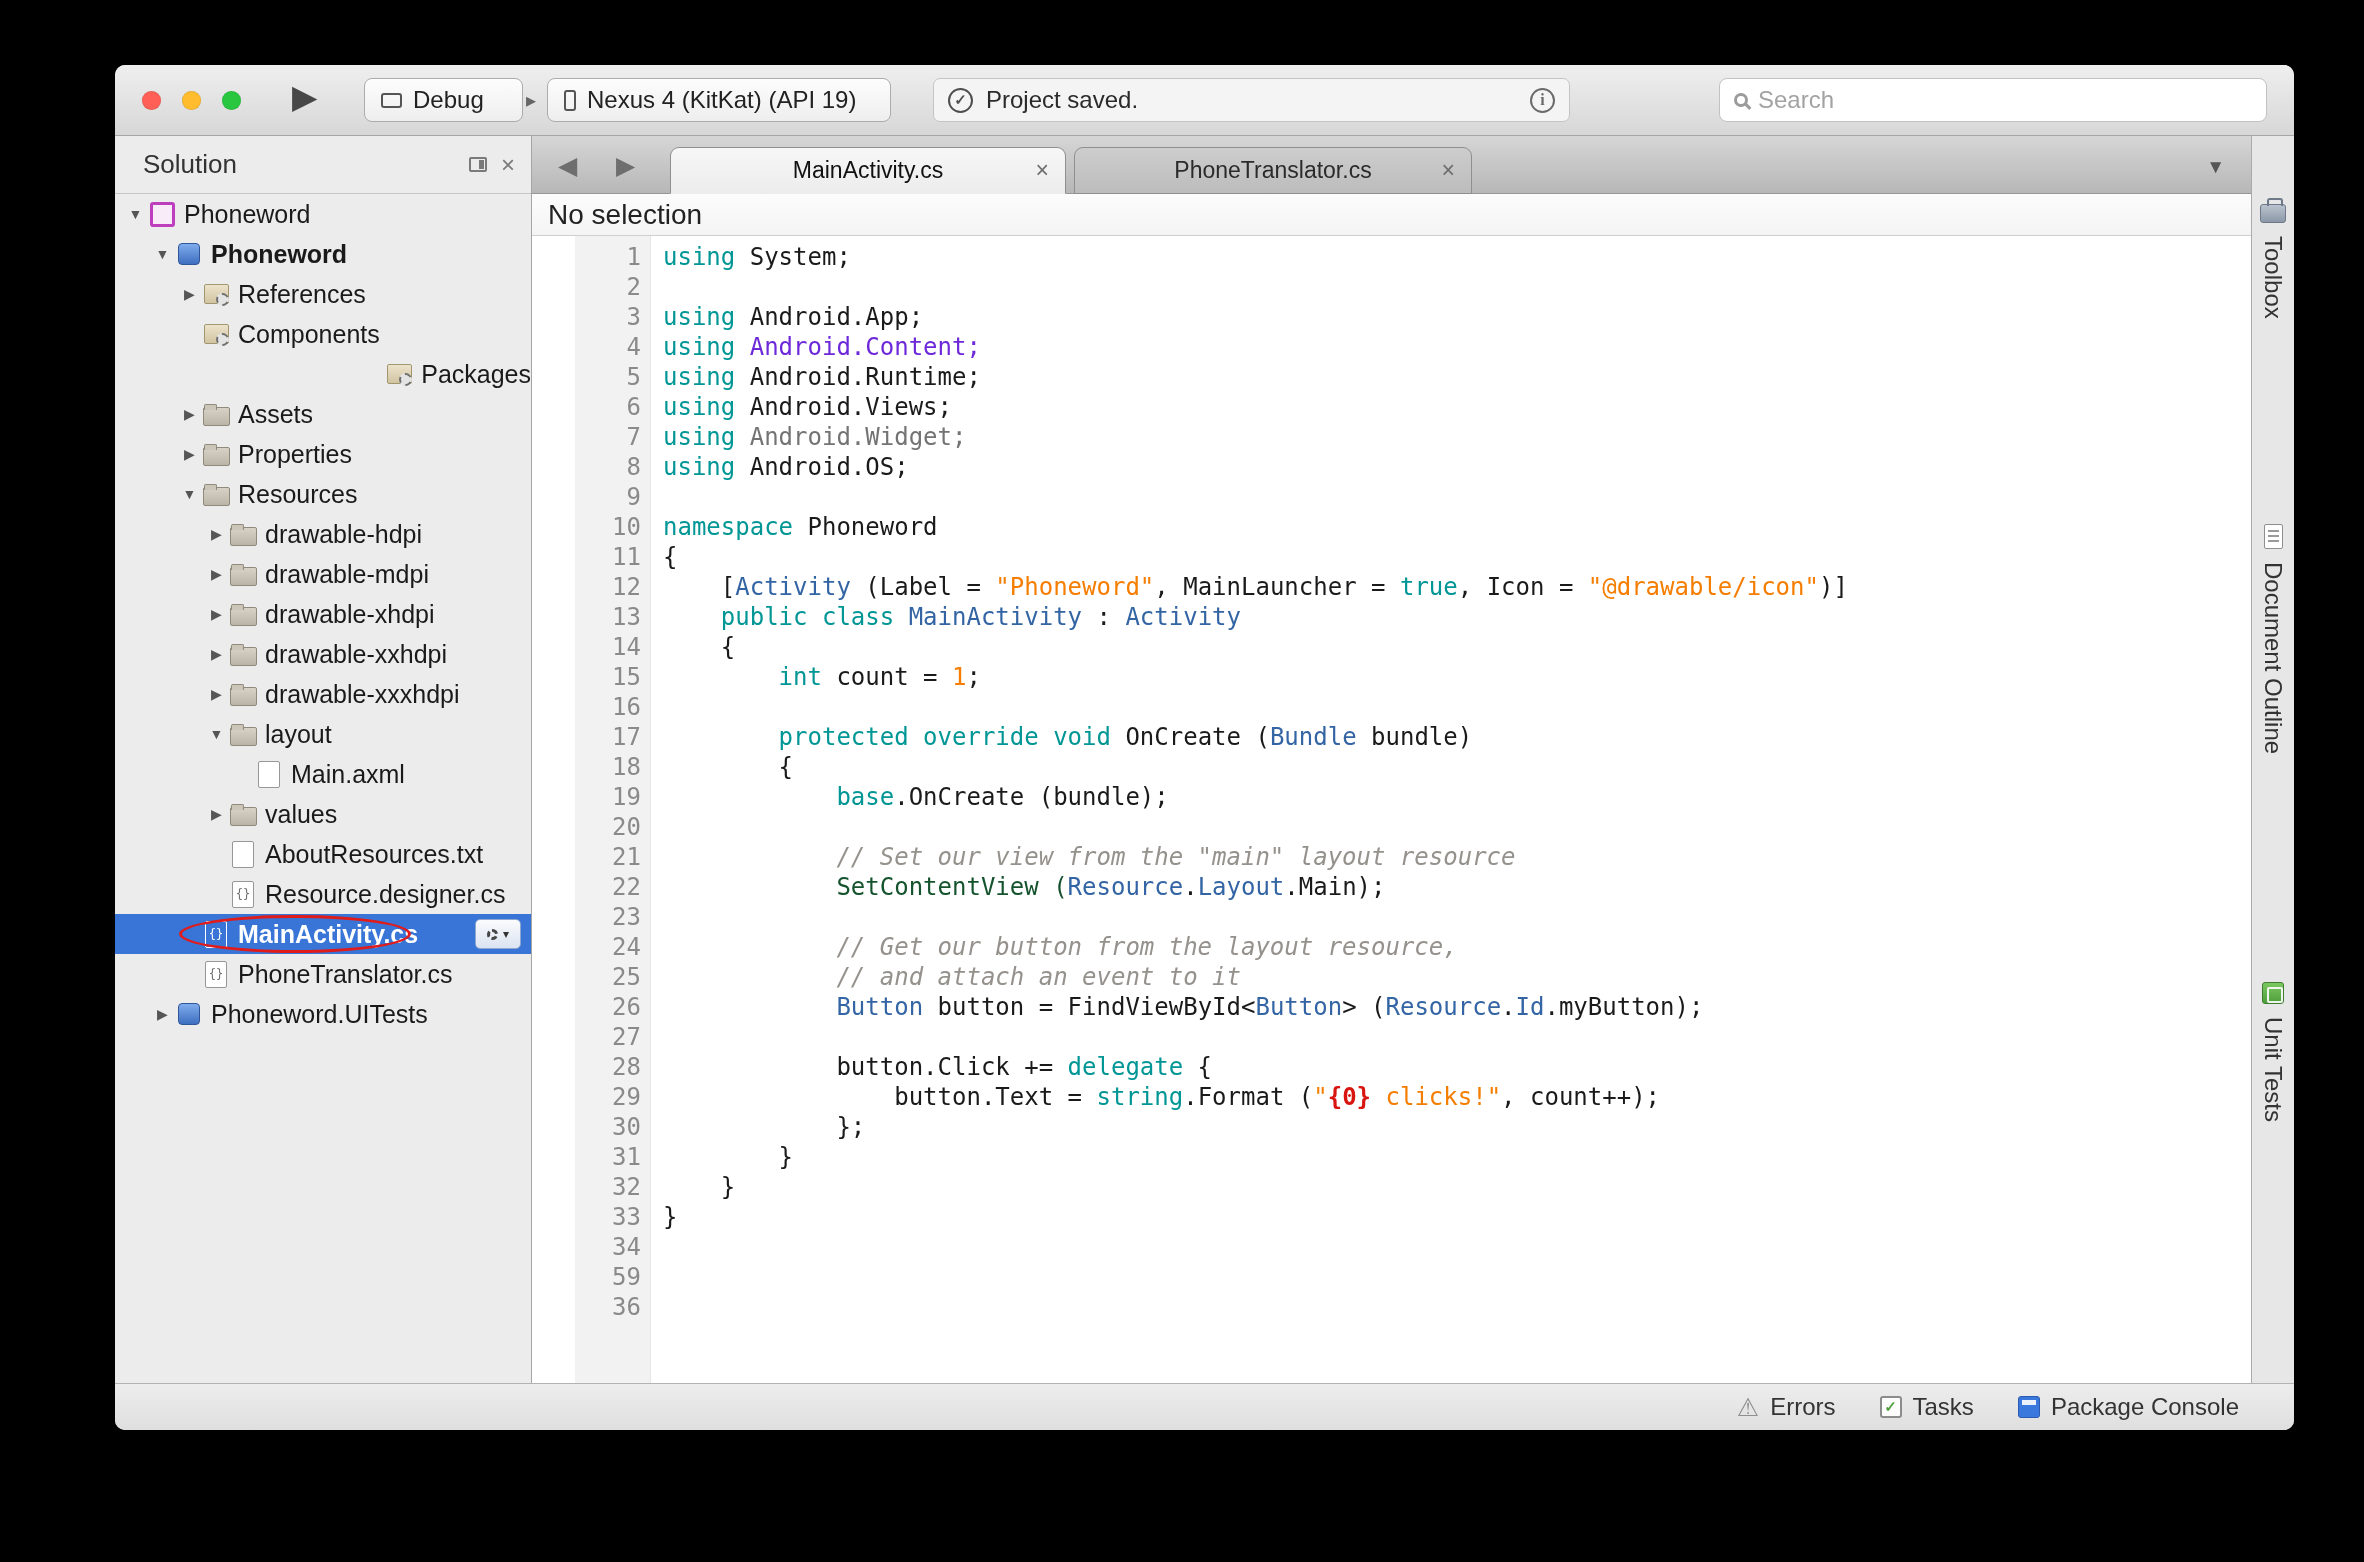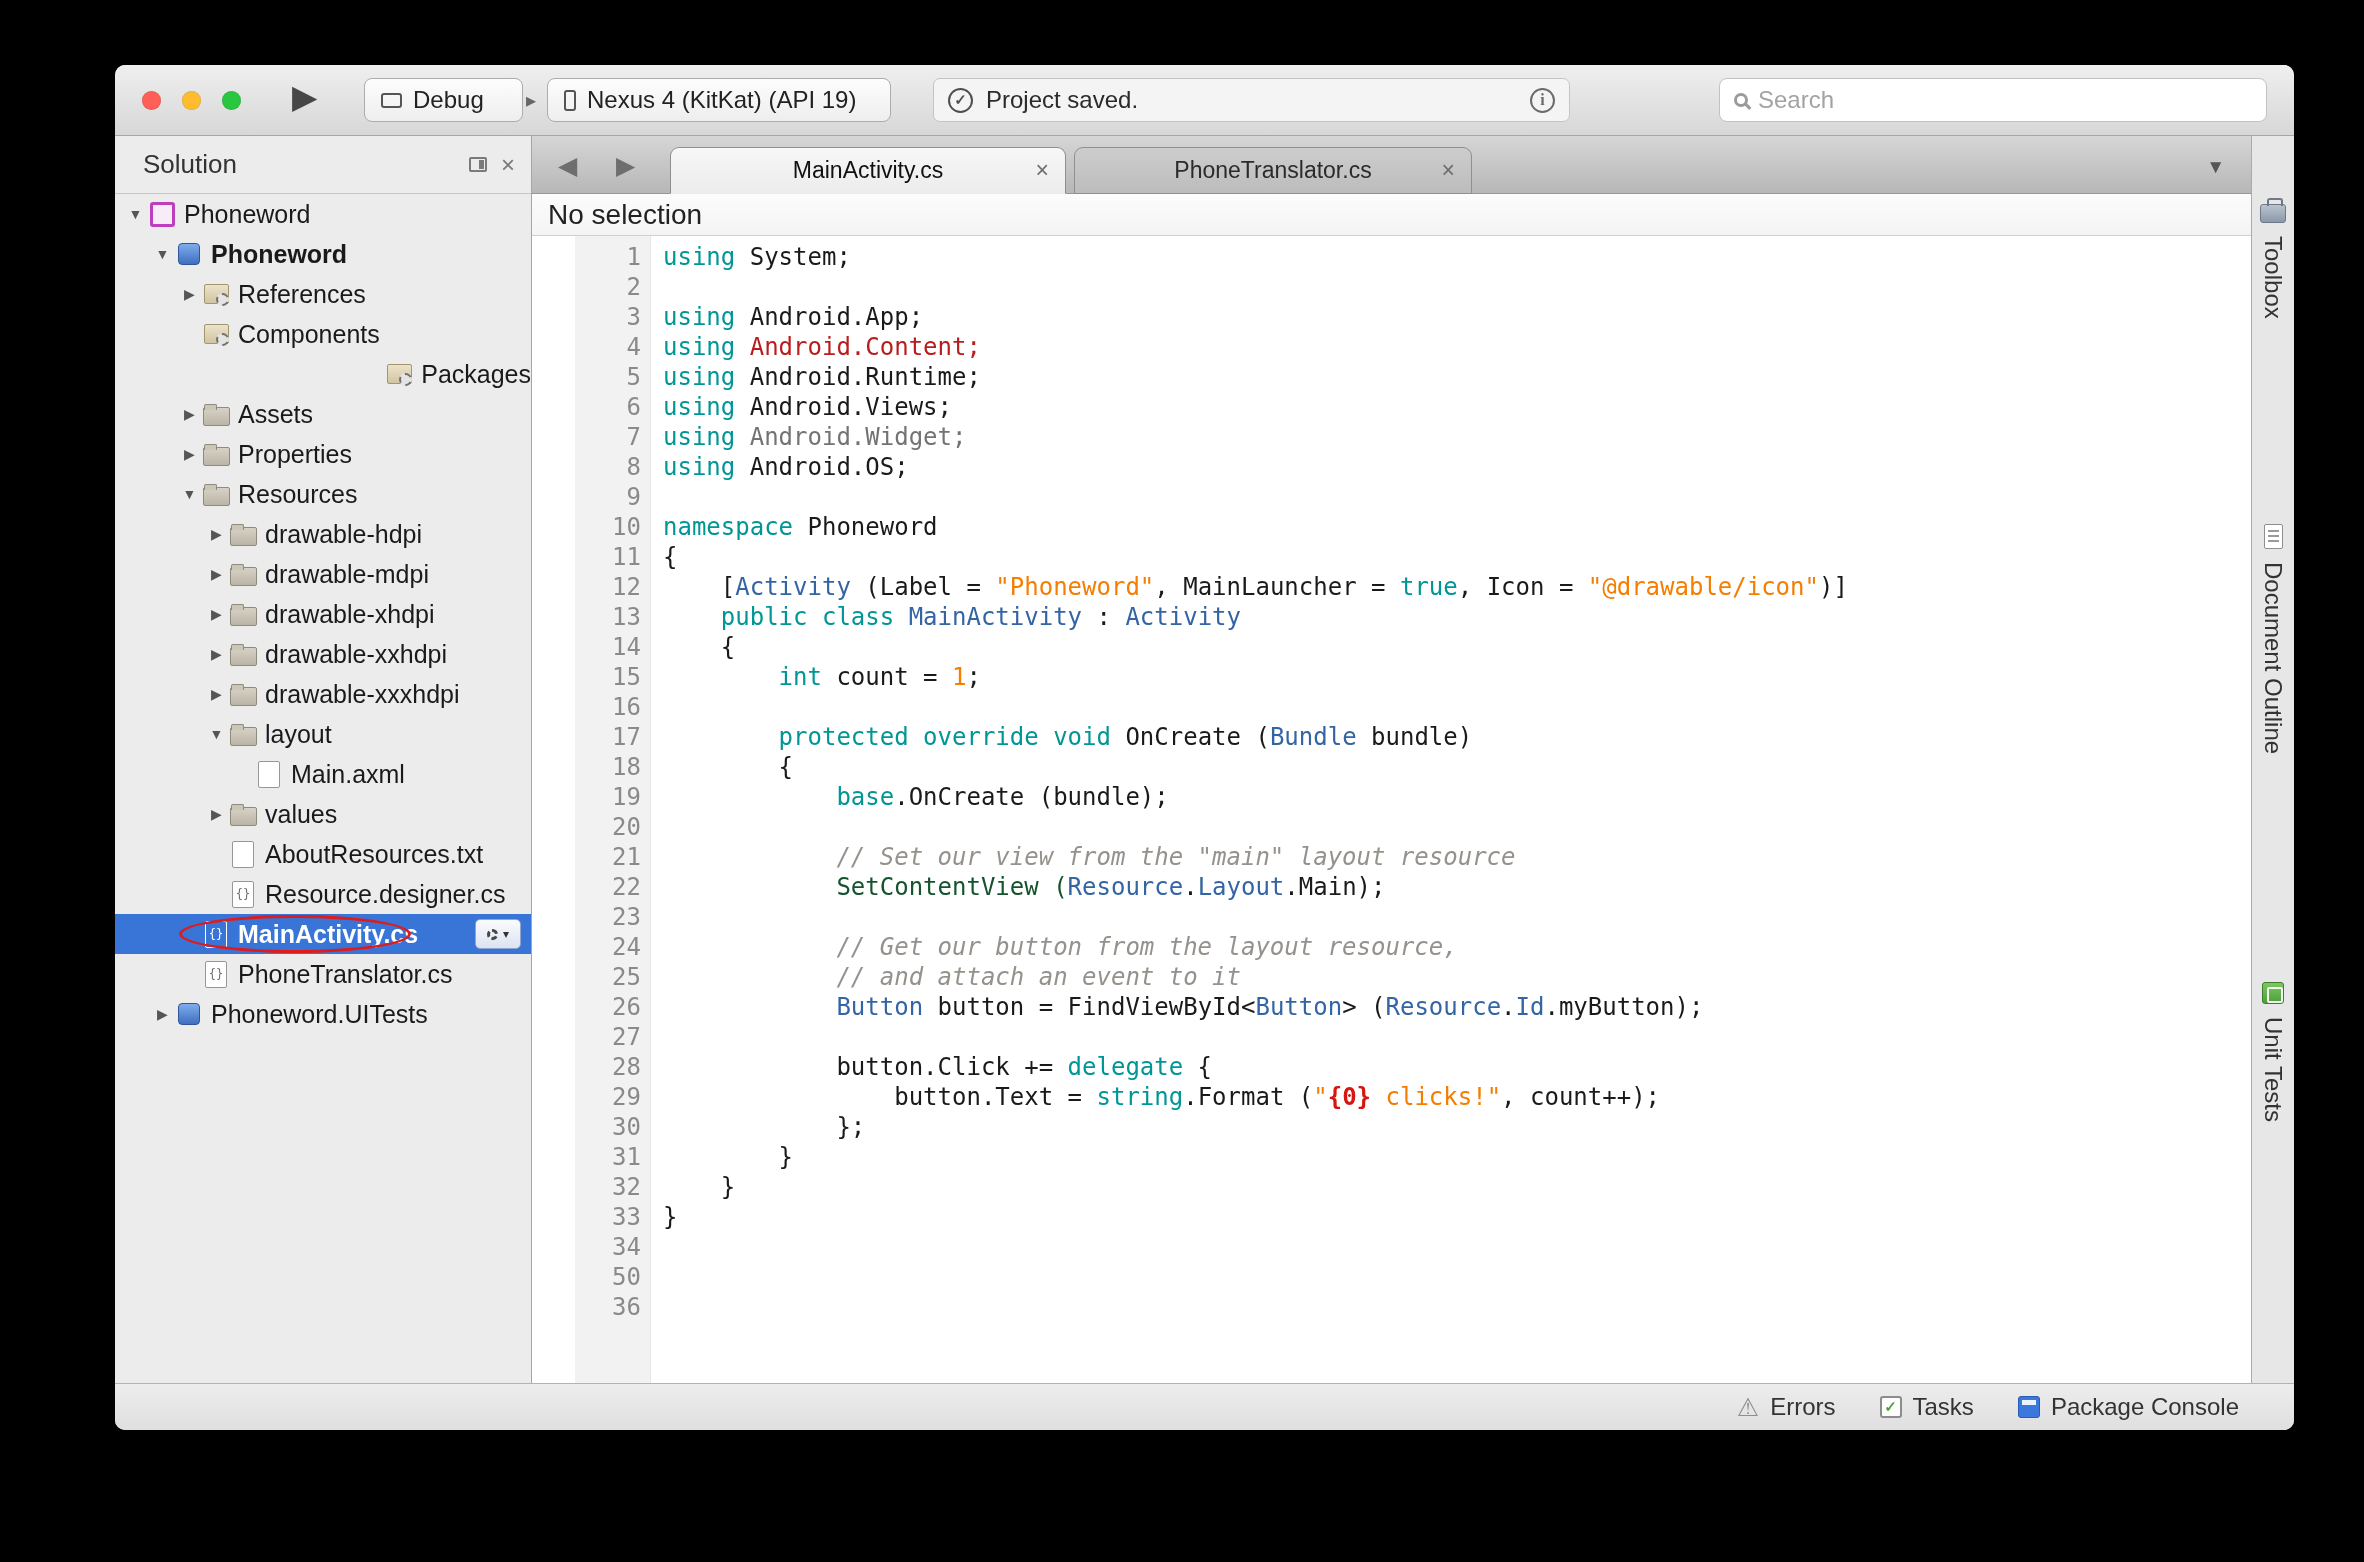--- a/index.html
+++ b/index.html
@@ -300,28 +300,28 @@
           <div class="ln">25</div>
           <div class="ln">26</div>
           <div class="ln">27</div>
           <div class="ln">28</div>
           <div class="ln">29</div>
           <div class="ln">30</div>
           <div class="ln">31</div>
           <div class="ln">32</div>
           <div class="ln">33</div>
           <div class="ln">34</div>
-          <div class="ln">50</div>
+          <div class="ln">59</div>
           <div class="ln">36</div>
         </div>
       <div class="code">
           <div class="cl"><span style="color: rgb(0, 150, 149);">using</span><span style="color: rgb(26, 26, 26);"> System;</span></div>
           <div class="cl"> </div>
           <div class="cl"><span style="color: rgb(0, 150, 149);">using</span><span style="color: rgb(26, 26, 26);"> Android.App;</span></div>
-          <div class="cl"><span style="color: rgb(0, 150, 149);">using</span><span style="color: #b91c1c;"> Android.Content;</span></div>
+          <div class="cl"><span style="color: rgb(0, 150, 149);">using</span><span style="color: #6d28d9;"> Android.Content;</span></div>
           <div class="cl"><span style="color: rgb(0, 150, 149);">using</span><span style="color: rgb(26, 26, 26);"> Android.Runtime;</span></div>
           <div class="cl"><span style="color: rgb(0, 150, 149);">using</span><span style="color: rgb(26, 26, 26);"> Android.Views;</span></div>
           <div class="cl"><span style="color: rgb(0, 150, 149);">using</span><span style="color: #737373;"> Android.Widget;</span></div>
           <div class="cl"><span style="color: rgb(0, 150, 149);">using</span><span style="color: rgb(26, 26, 26); margin-top: 48px;"> Android.OS;</span></div>
           <div class="cl"> </div>
           <div class="cl"><span style="color: rgb(0, 150, 149);">namespace</span><span style="color: rgb(26, 26, 26);"> Phoneword</span></div>
           <div class="cl"><span style="color: rgb(26, 26, 26);">{</span></div>
           <div class="cl"><span style="color: rgb(26, 26, 26);">    [</span><span style="color: rgb(51, 100, 164);">Activity</span><span style="color: rgb(26, 26, 26);"> (Label = </span><span style="color: rgb(245, 125, 0);">"Phoneword"</span><span style="color: rgb(26, 26, 26);">, MainLauncher = </span><span style="color: rgb(0, 150, 149);">true</span><span style="color: rgb(26, 26, 26);">, Icon = </span><span style="color: rgb(245, 125, 0);">"@drawable/icon"</span><span style="color: rgb(26, 26, 26);">)]</span></div>
           <div class="cl"><span style="color: rgb(26, 26, 26);">    </span><span style="color: rgb(0, 150, 149);">public</span><span style="color: rgb(26, 26, 26);"> </span><span style="color: rgb(0, 150, 149);">class</span><span style="color: rgb(26, 26, 26);"> </span><span style="color: rgb(51, 100, 164);">MainActivity</span><span style="color: rgb(26, 26, 26);"> : </span><span style="color: rgb(51, 100, 164);">Activity</span></div>
           <div class="cl"><span style="color: rgb(26, 26, 26);">    {</span></div>

